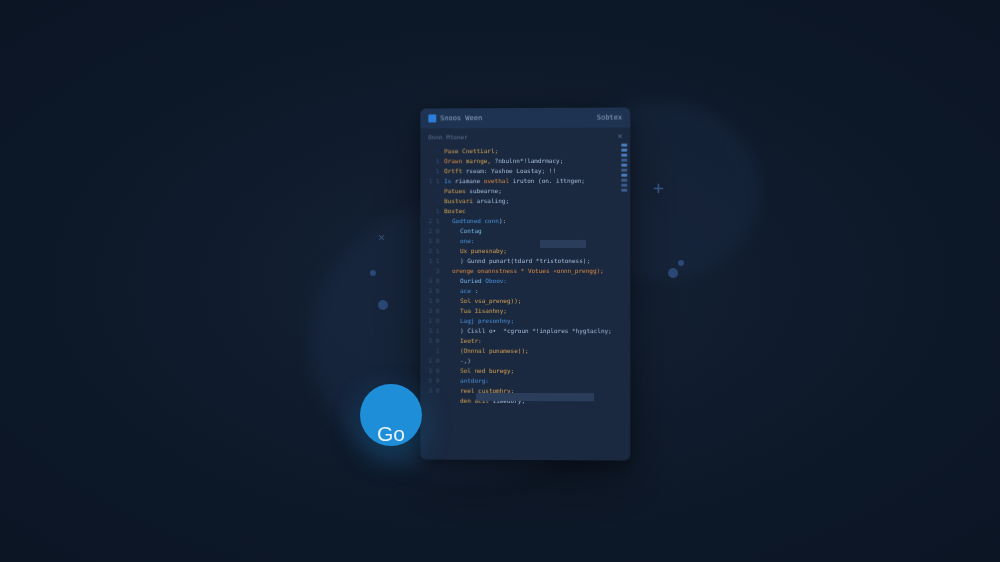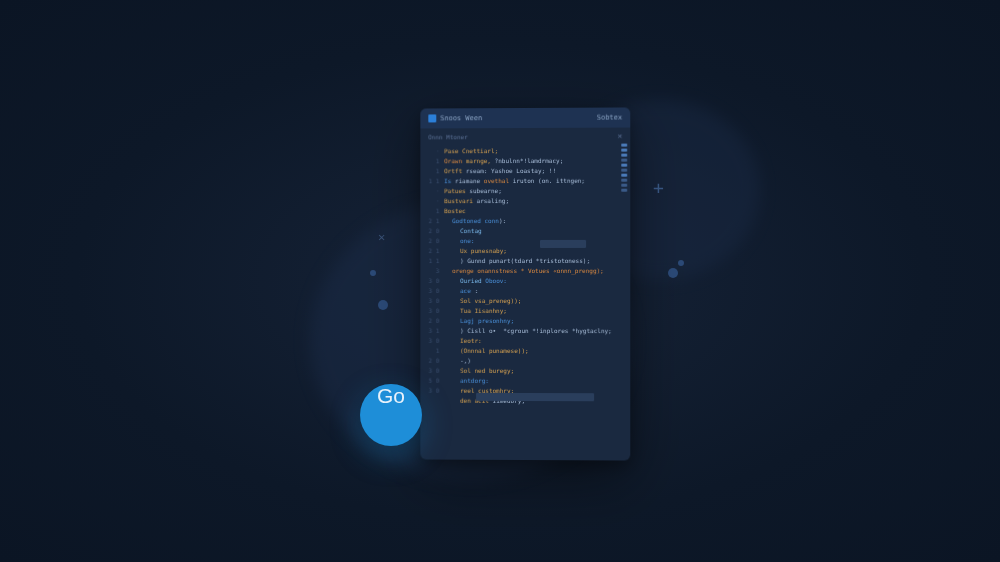--- a/index.html
+++ b/index.html
@@ -160,21 +160,21 @@
 
 .go-badge {
   position: absolute;
   left: 360px;
   top: 384px;
   width: 62px;
   height: 62px;
   background: #1e8ed8;
   border-radius: 50%;
   display: flex;
-  align-items: flex-start;
+  align-items: flex-end;
   justify-content: center;
   box-shadow: 0 10px 30px rgba(30,142,216,0.35), 0 4px 12px rgba(0,0,0,0.3);
 }
 .go-badge span {
   color: #e8f2fb;
   font-size: 21px;
   font-weight: 400;
   font-family: -apple-system, Arial, sans-serif;
 }
 </style>

